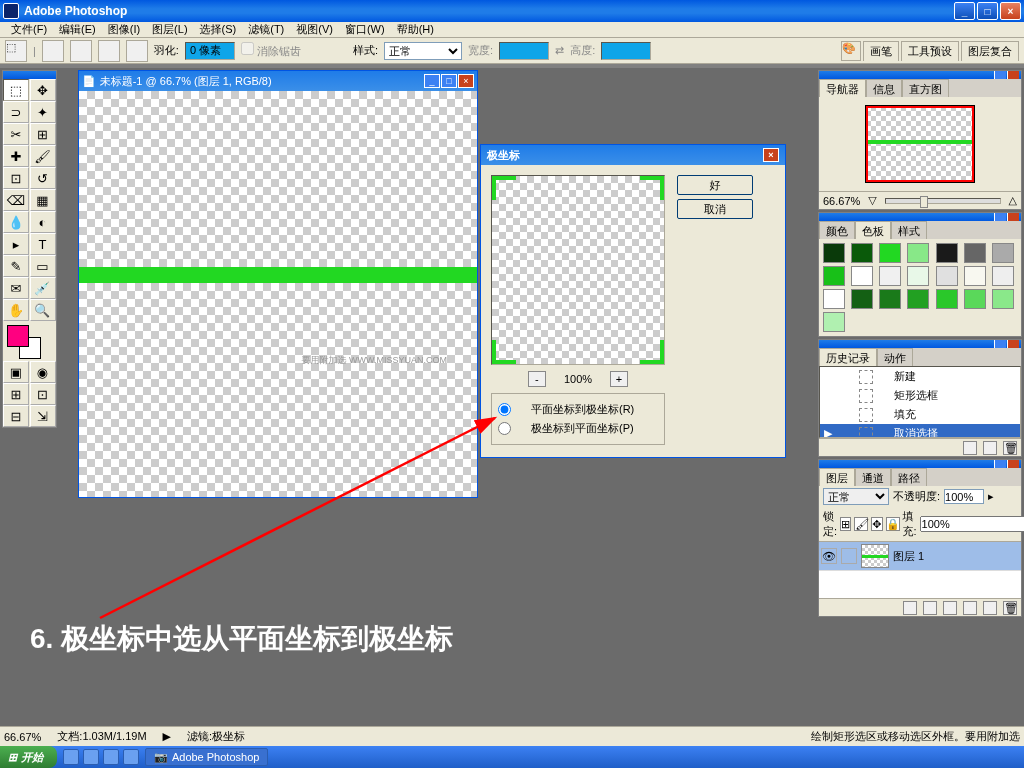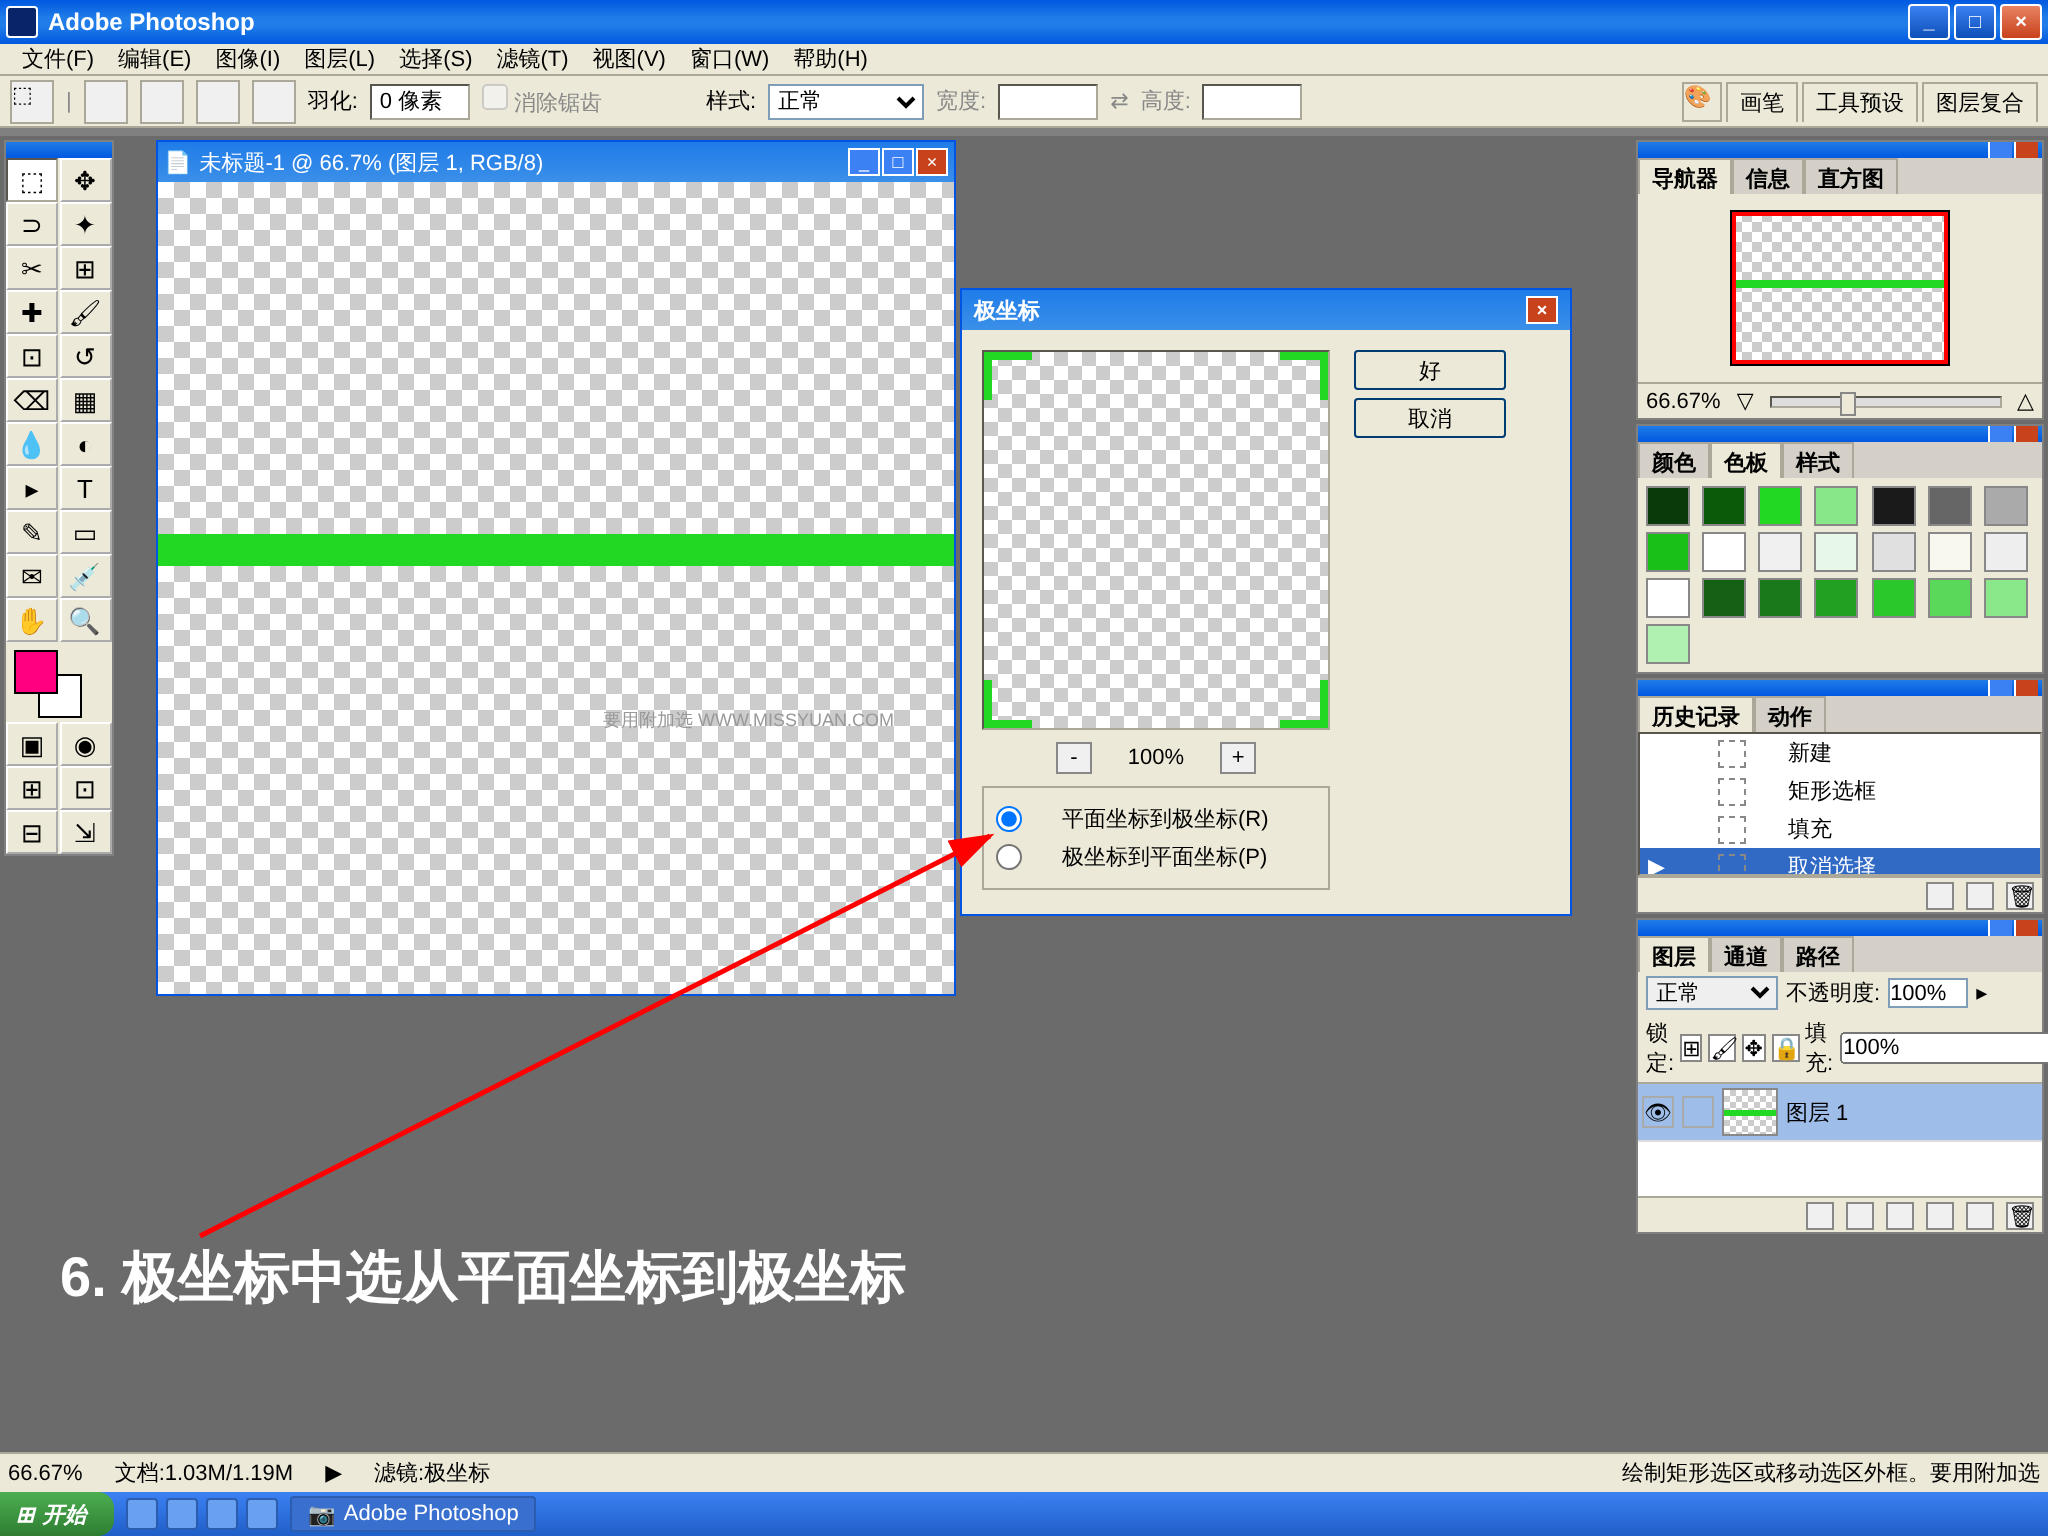--- a/index.html
+++ b/index.html
@@ -14,21 +14,21 @@
 .winbtn.min, .winbtn.max { background: linear-gradient(#3c81f3, #0d4fb8); }
 .winbtn.close { background: linear-gradient(#e88263, #c8421c); }
 
 
 .menubar { height: 16px; background: #ece9d8; display: flex; align-items: center; padding: 0 5px; border-bottom: 1px solid #aca899; }
 .menuitem { padding: 2px 6px; color: #000; }
 
 
 .optionsbar { height: 26px; background: #ece9d8; display: flex; align-items: center; padding: 2px 5px; border-bottom: 1px solid #aca899; gap: 6px; }
 .optionsbar .toolico { width: 22px; height: 22px; border: 1px solid #aca899; background: #f0f0f0; }
-.optionsbar input[type="text"] { width: 50px; height: 18px; border: 1px inset #aca899; padding: 0 4px; background: #ffffff; }
+.optionsbar input[type="text"] { width: 50px; height: 18px; border: 1px inset #aca899; padding: 0 4px; background: #0ea5e9; }
 .optionsbar select { width: 78px; height: 18px; border: 1px solid #7f9db9; background: #fff; font-size: 11px; }
 .optionsbar label { color: #000; }
 .optionsbar .disabled { color: #888; }
 .tabwells { margin-left: auto; display: flex; gap: 2px; }
 .tabwell { padding: 2px 6px; background: #ece9d8; border: 1px solid #aca899; border-bottom: none; font-size: 11px; }
 
 
 .mainarea { position: absolute; top: 68px; left: 0; right: 0; bottom: 42px; background: #6b6b6b; }
 
 
@@ -72,21 +72,21 @@
 .polardlg .radios label { display: flex; align-items: center; gap: 20px; padding: 2px 0; }
 .polardlg .btns { display: flex; flex-direction: column; gap: 4px; align-items: flex-start; }
 .polardlg .btns button { width: 76px; height: 20px; background: #ece9d8; border: 1px solid #003c74; border-radius: 2px; }
 
 
 .panels { position: absolute; right: 2px; top: 2px; width: 204px; display: flex; flex-direction: column; gap: 2px; }
 .panel { background: #ece9d8; border: 1px solid #808080; }
 .panel .pgrab { height: 8px; background: linear-gradient(#1f7ce8, #0058e0); display: flex; justify-content: flex-end; gap: 1px; padding: 0 2px; }
 .panel .pgrab .pbtn { width: 12px; height: 8px; background: #3c81f3; border-left: 1px solid #fff; }
 .panel .pgrab .pbtn.close { background: #c8421c; }
-.panel .tabs { display: flex; background: #d4d0c8; height: 18px; font-weight: bold; }
+.panel .tabs { display: flex; background: #d4d0c8; height: 18px; }
 .panel .tab { padding: 2px 6px; border: 1px solid #aca899; border-bottom: none; background: #d4d0c8; font-size: 11px; }
 .panel .tab.active { background: #ece9d8; }
 .panel .pbody { padding: 4px; }
 
 .navthumb { width: 110px; height: 78px; margin: 4px auto; border: 1px solid #000; background-image: repeating-conic-gradient(#ccc 0 25%, #fff 0 50%); background-size: 10px 10px; position: relative; }
 .navthumb .navbox { position: absolute; inset: 0; border: 2px solid #f00; }
 .navthumb .navbar { position: absolute; top: 34px; left: 0; right: 0; height: 4px; background: #22d822; }
 .navfoot { display: flex; align-items: center; padding: 2px 4px; border-top: 1px solid #aca899; font-size: 10px; gap: 8px; }
 .navslider { flex: 1; height: 6px; background: #ddd; border: 1px inset #aca899; position: relative; }
 .navslider .knob { position: absolute; left: 30%; top: -3px; width: 8px; height: 12px; background: #ece9d8; border: 1px solid #888; }

